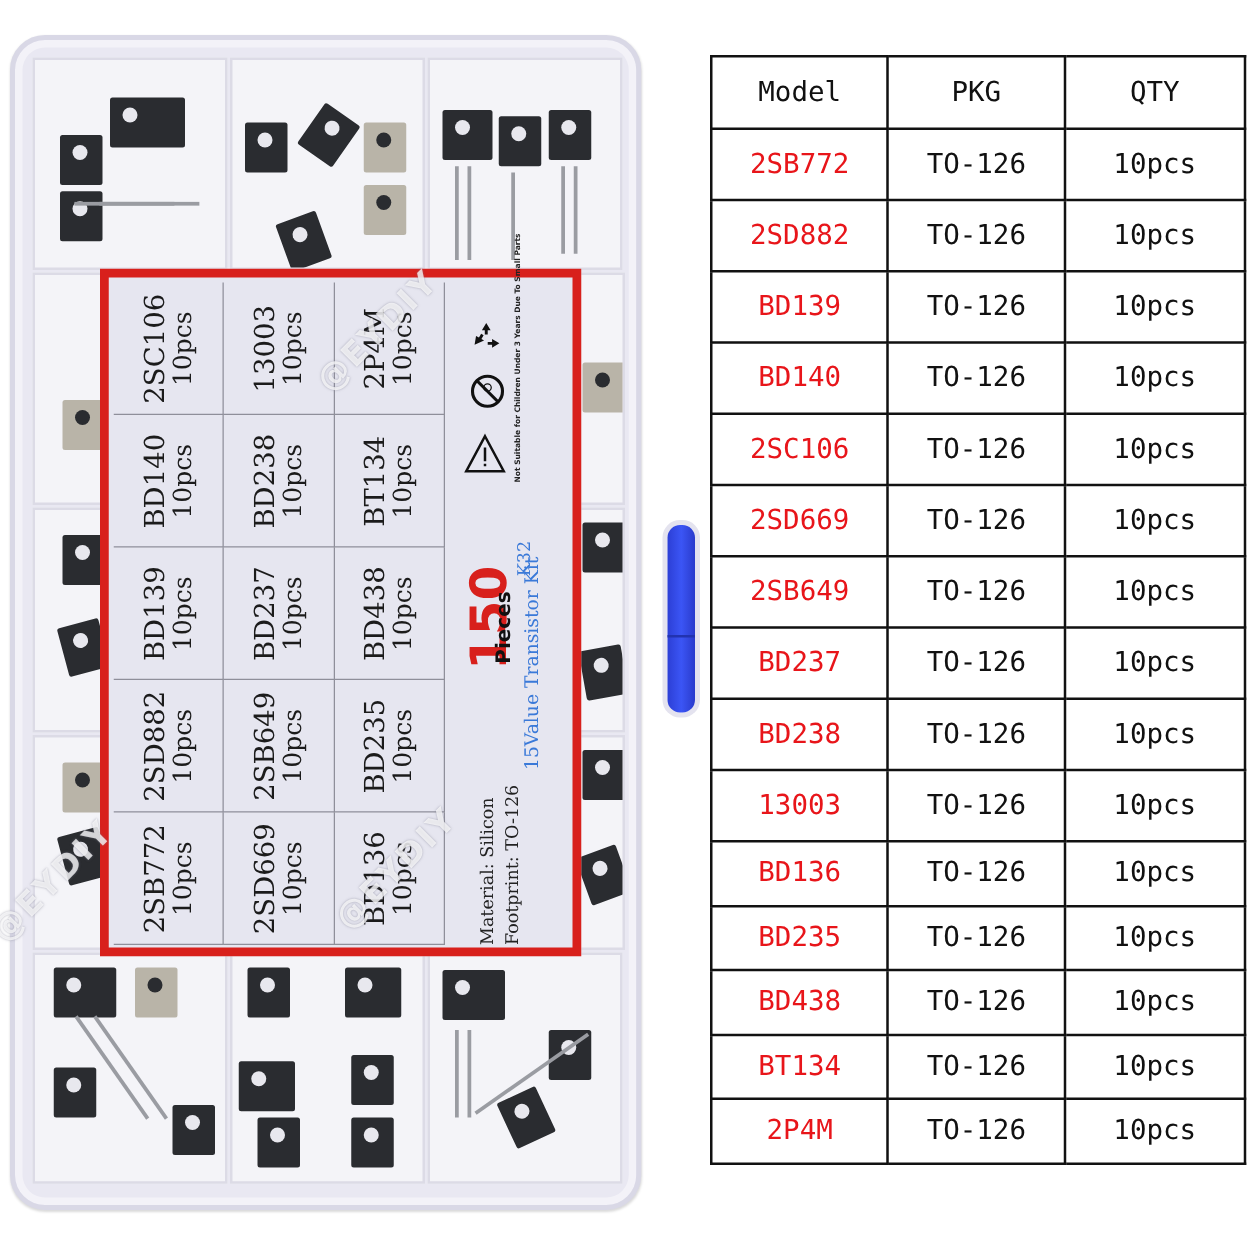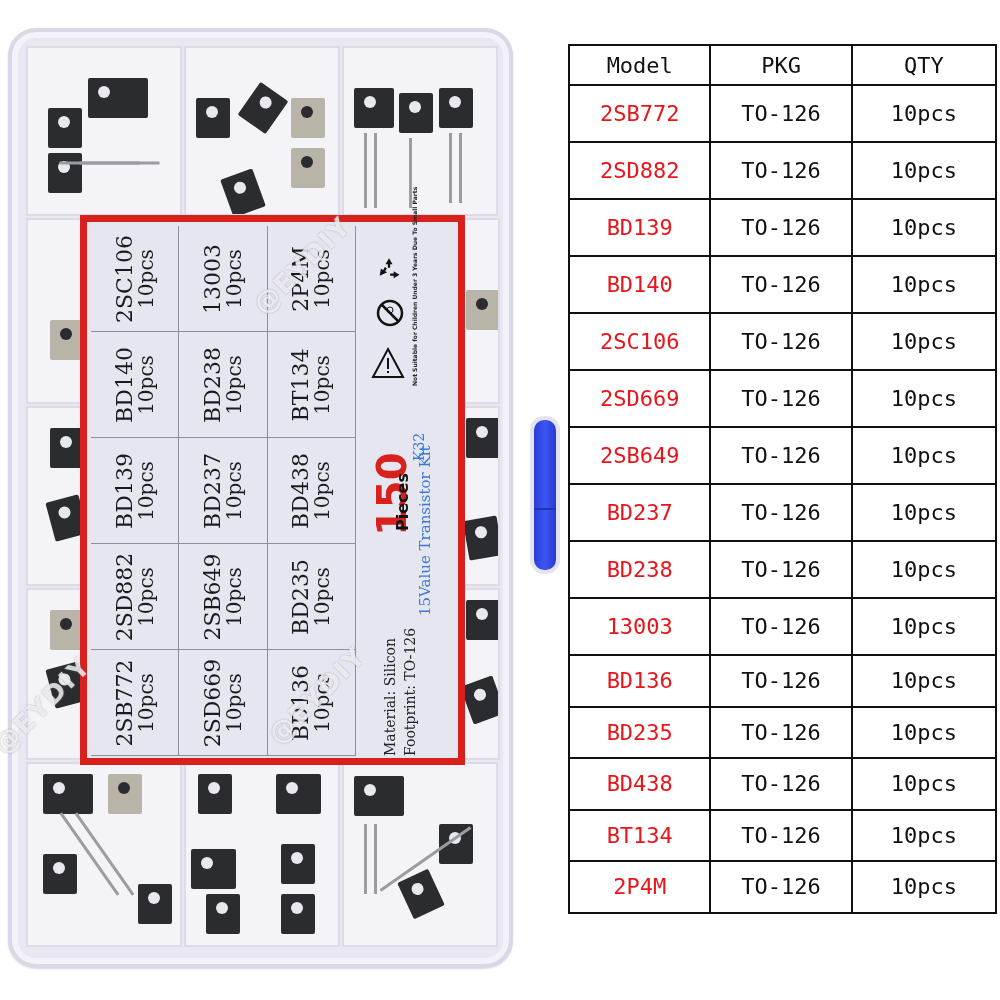--- a/index.html
+++ b/index.html
@@ -72,21 +72,21 @@
 
   
   .tbl {
     position: absolute; left: 568px; top: 44px; width: 429px;
     border-collapse: collapse; font-family: "DejaVu Sans Mono", monospace;
   }
   .tbl th, .tbl td {
     border: 2px solid #111; text-align: center; font-weight: normal; font-size: 22px;
     color: #111; padding: 0;
   }
-  .tbl th { height: 40px; }
+  .tbl th { height: 58px; }
   .tbl td { height: 57px; }
   .tbl td.model { color: #e8151a; }
   .tbl .c1 { width: 142px; } .tbl .c2 { width: 142px; } .tbl .c3 { width: 145px; }
   .tbl tr.compact td { height: 51.5px; }
 </style>
 </head>
 <body>
 
 <div class="box">
 

